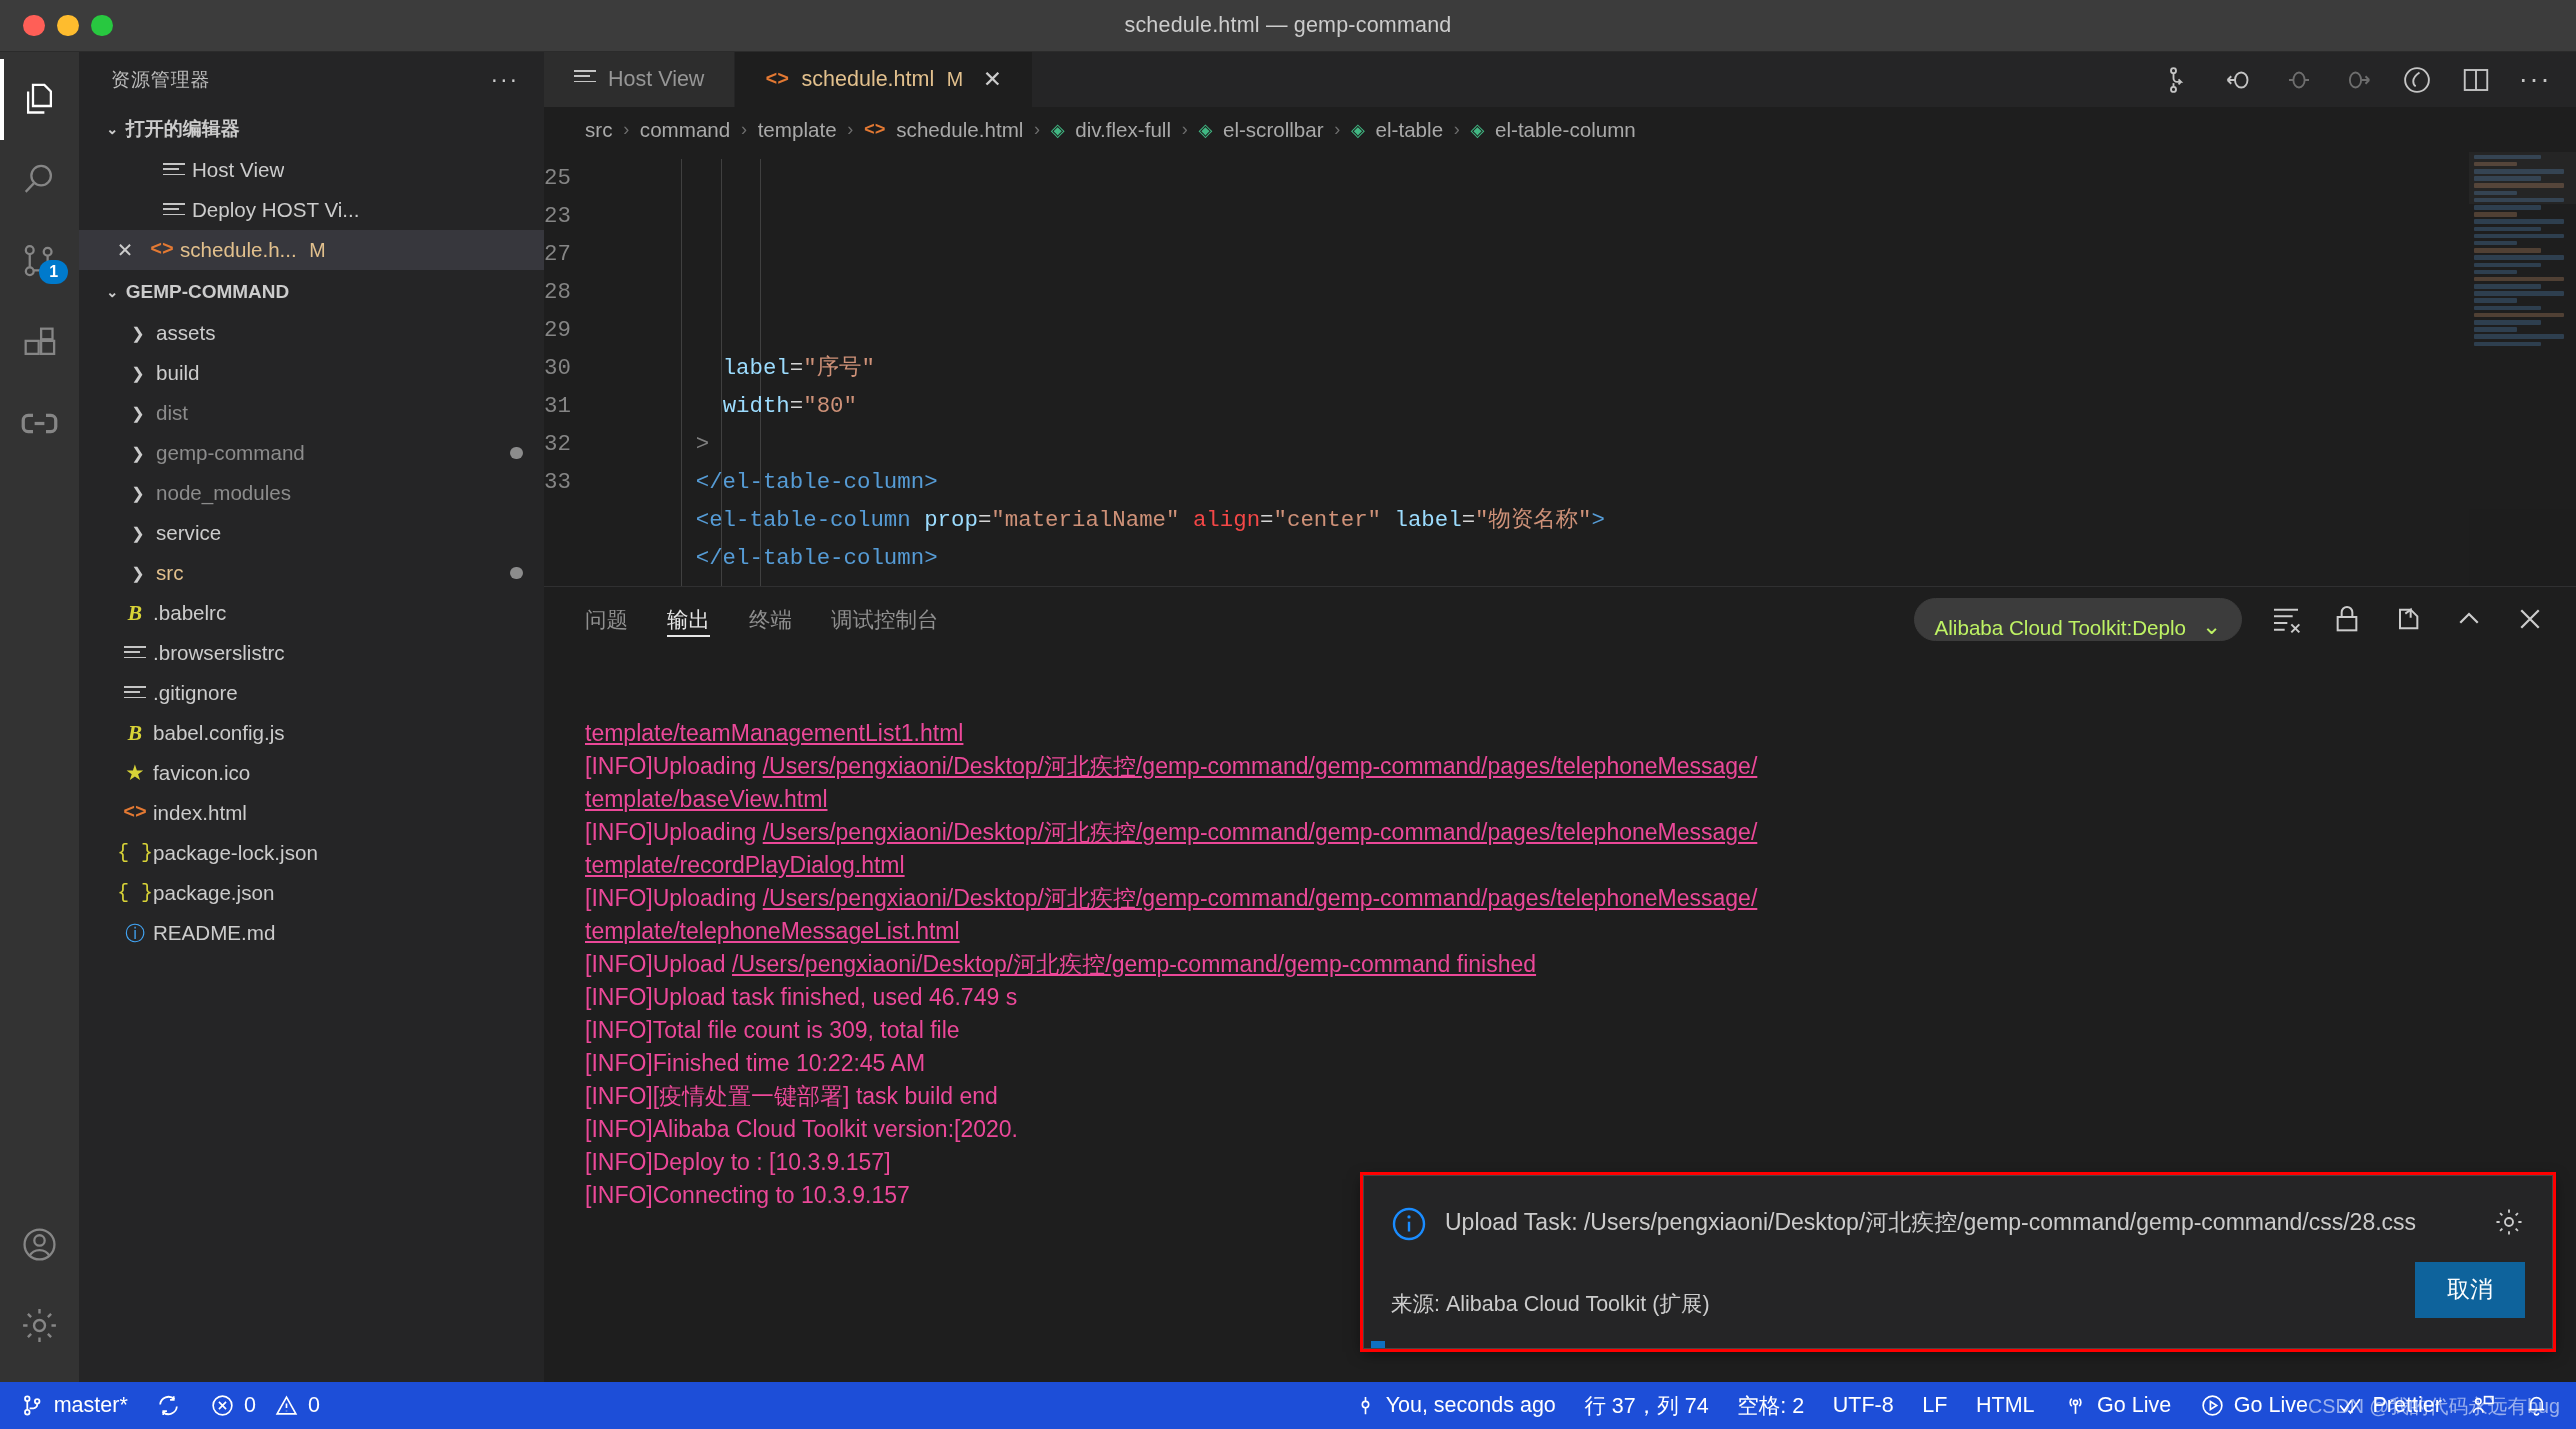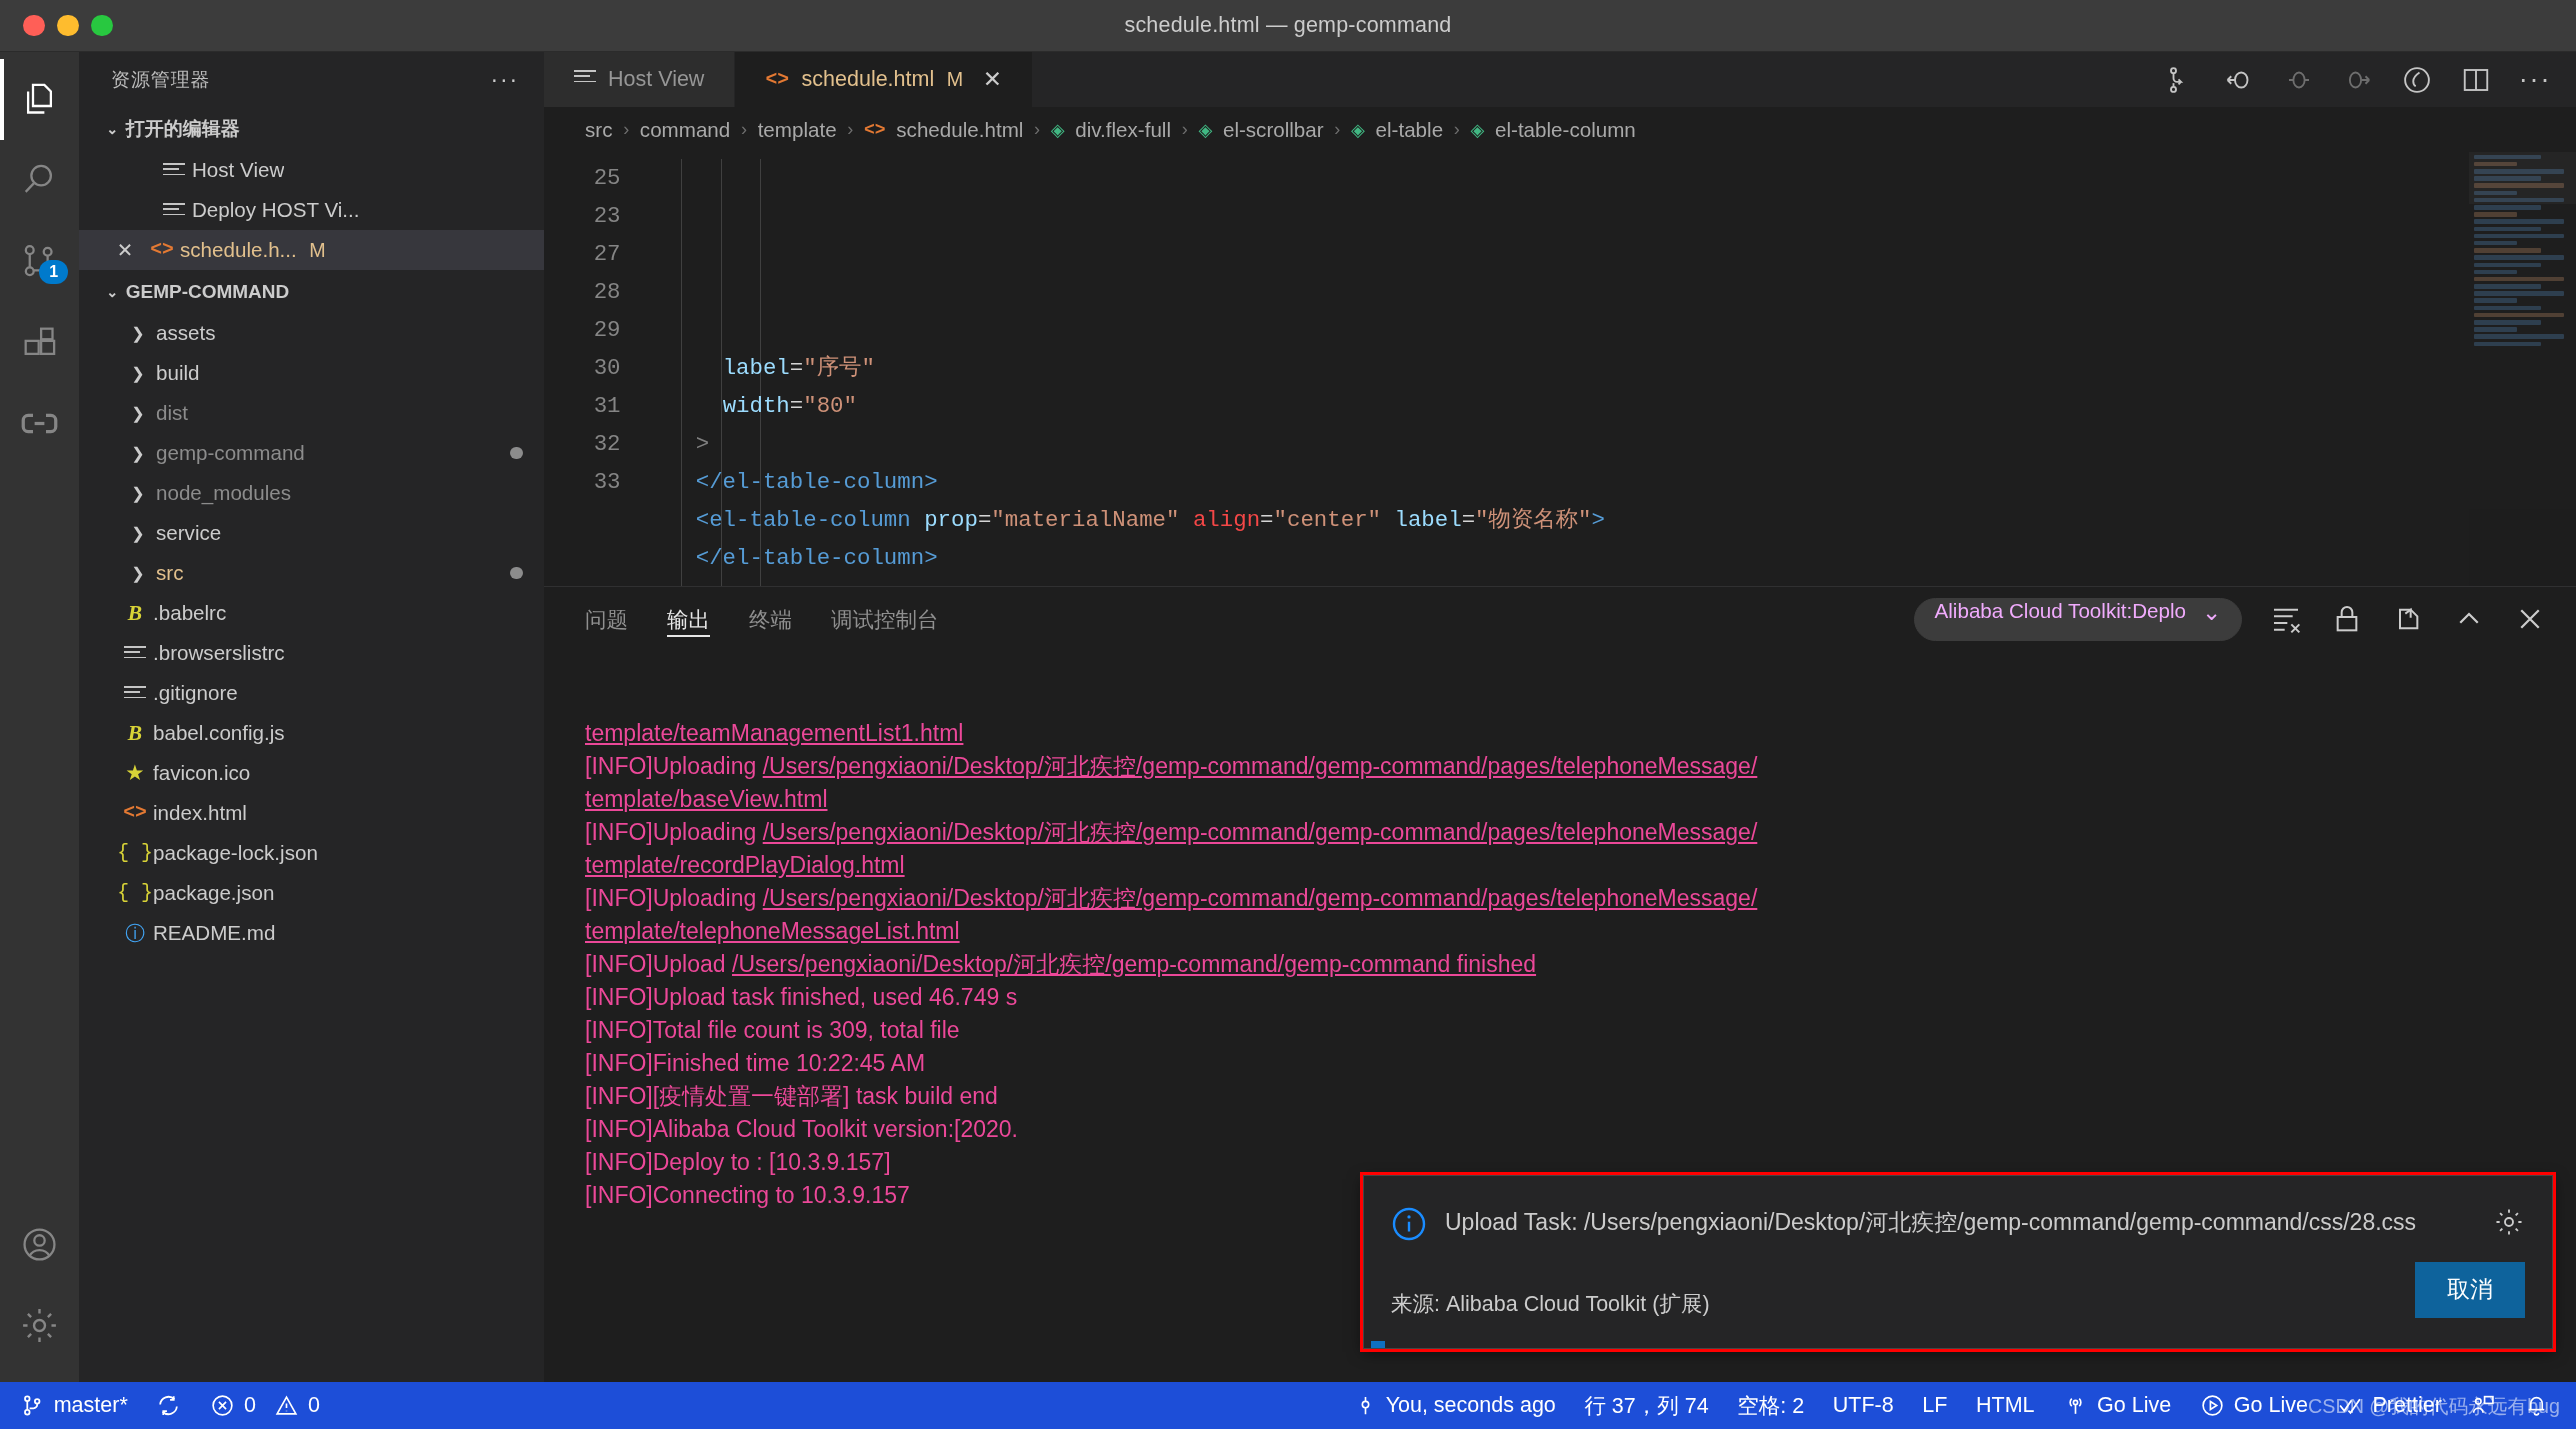--- a/index.html
+++ b/index.html
@@ -135,21 +135,21 @@
     height: 45px; flex: 0 0 45px; display: flex; align-items: center;
     padding-left: 41px; gap: 10.7px; font-size: 20.6px; color: #a9a9a9;
     background: #1e1e1e; white-space: nowrap; overflow: hidden;
   }
   .bc-sep { color: #6e6e6e; font-size: 18px; }
   .bc-vue { color: #41b883; font-size: 18px; }
 
   .codewrap { flex: 1 1 auto; display: flex; min-height: 0; position: relative; overflow: hidden; background: #1e1e1e; }
   .gutter {
     width: 98px; flex: 0 0 98px; padding-top: 7.2px;
-    text-align: right; color: #858585;
+    text-align: left; color: #858585;
     font-family: "Liberation Mono", monospace; font-size: 22.4px;
     line-height: 38px; padding-right: 21.5px;
     user-select: none;
   }
   .codetext {
     flex: 1 1 auto; padding-top: 7.2px; position: relative;
     font-family: "Liberation Mono", monospace; font-size: 22.4px;
     line-height: 38px; white-space: pre; color: #d4d4d4; overflow: hidden;
   }
   .codetext .ind {
@@ -179,22 +179,22 @@
   .ptab {
     color: #8f8f8f; font-size: 21.5px; margin-right: 39px;
     position: relative; height: 64px; display: flex; align-items: center;
   }
   .ptab.active { color: #e7e7e7; }
   .ptab.active::after {
     content: ""; position: absolute; left: 0; right: 0; bottom: 14.3px; height: 1.8px; background: #e7e7e7;
   }
   .panel-head-right { margin-left: auto; display: flex; align-items: center; gap: 27px; padding-right: 29px; }
   .chan-select {
-    background: #3c3c3c; color: #f0abfc; border: 0.9px solid #3c3c3c;
-    height: 43px; border-radius: 21.5px; display: flex; align-items: flex-start;
+    background: #3c3c3c; color: #bef264; border: 0.9px solid #3c3c3c;
+    height: 43px; border-radius: 21.5px; display: flex; align-items: flex-end;
     padding: 0 19.7px; gap: 16px; font-size: 20.6px; white-space: nowrap;
   }
   .pa { color: #cccccc; width: 34px; height: 34px; display: flex; align-items: center; justify-content: center; }
 
   .outbody {
     flex: 1 1 auto; overflow: hidden; position: relative;
     font-family: Liberation Sans, sans-serif; font-size: 23px;
     line-height: 33px; color: #ec4899; padding: 0 0 5.4px 41px;
     white-space: pre-wrap; word-break: break-all;
   }

